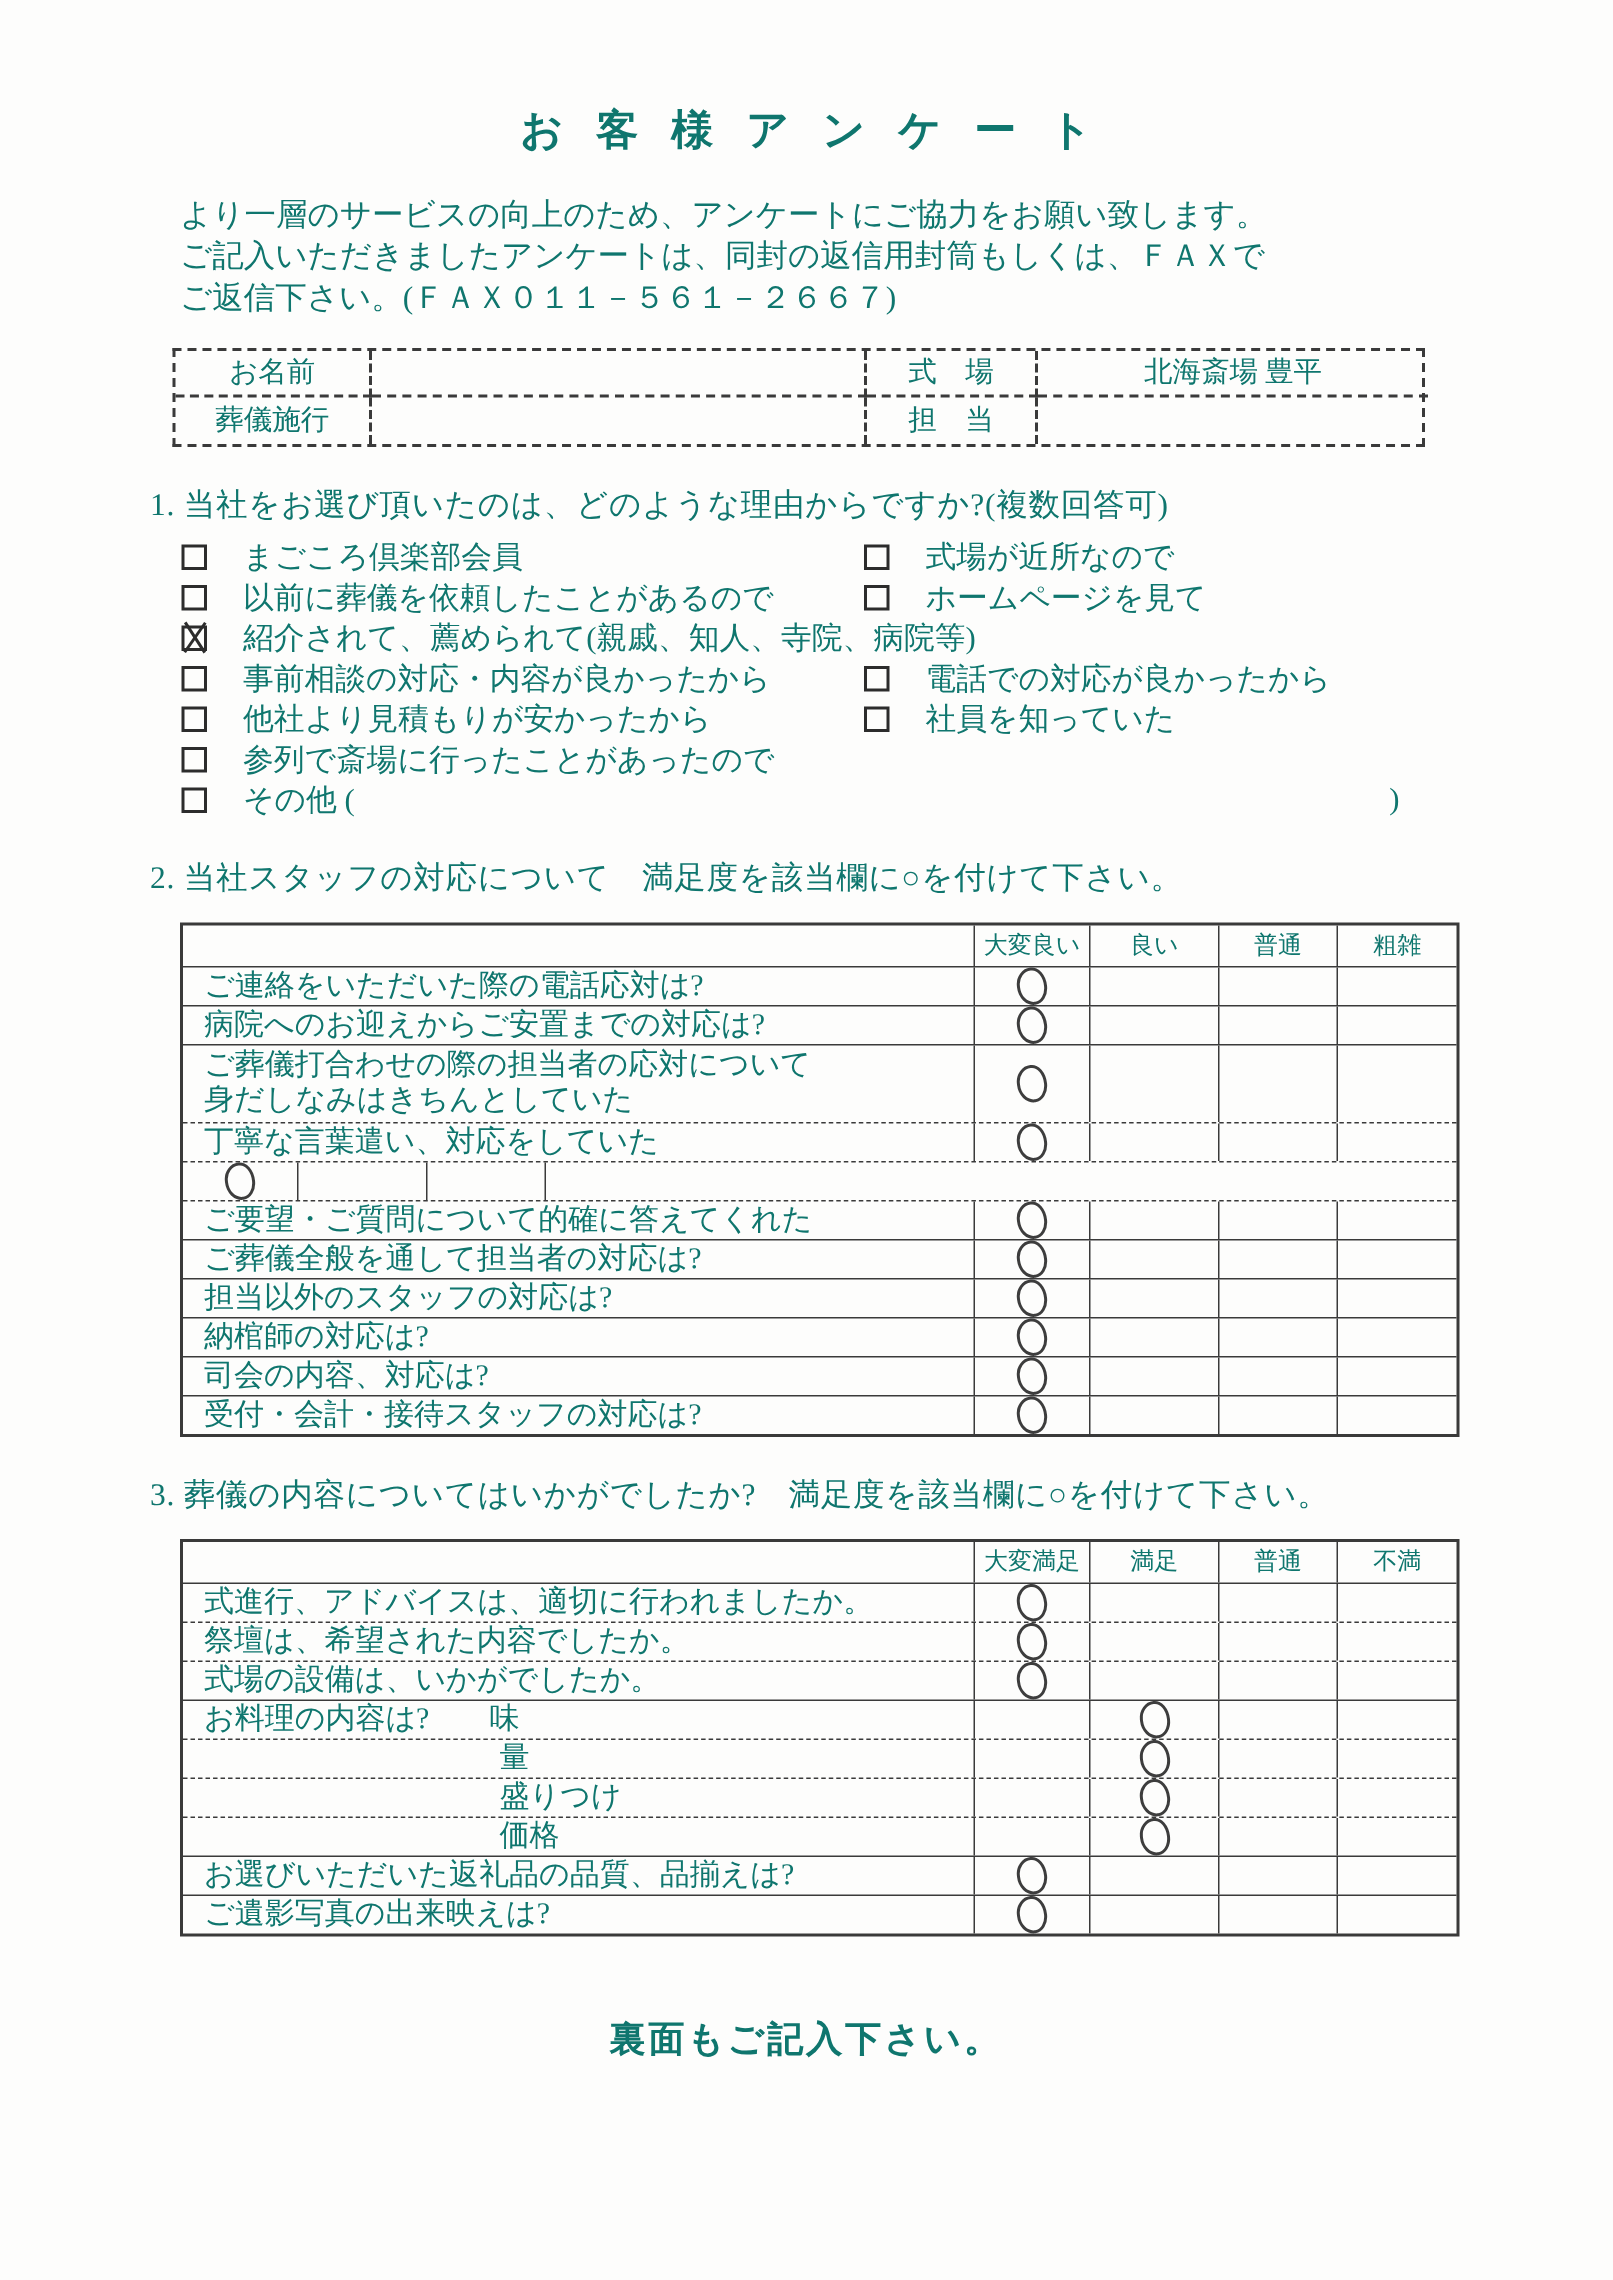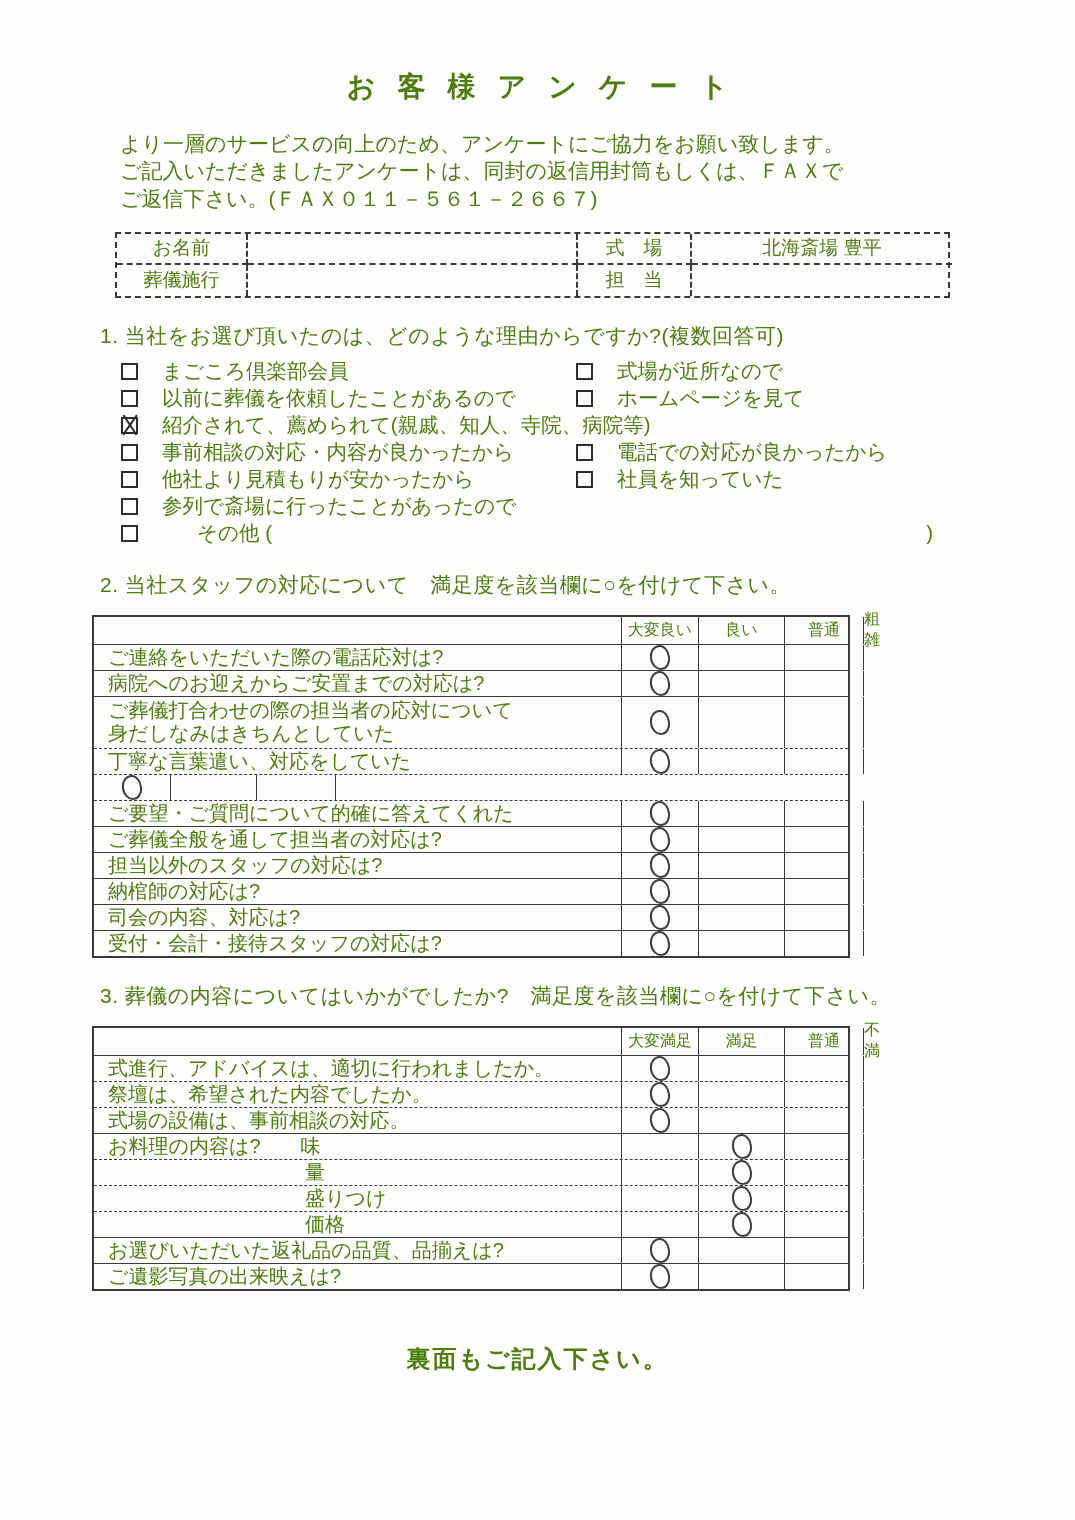--- a/index.html
+++ b/index.html
@@ -1,22 +1,22 @@
 <!DOCTYPE html>
 <html lang="ja"><head>
 <meta charset="utf-8">
 <style>
   html,body { margin:0; padding:0; background:#e8e8e8; }
   .page {
     position:relative;
     width:1075px; height:1520px;
     margin:0 auto;
     background:#fdfdfc;
-    font-family:Liberation Sans, sans-serif;
-    color:#4d7c0f;
+    font-family:Liberation Serif, serif;
+    color:#0f766e;
     overflow:hidden;
     box-sizing:border-box;
   }
   .title {
     padding-top:68px;
     text-align:center;
     font-size:28px;
     font-weight:700;
     letter-spacing:22px;
     margin-right:-22px;
@@ -51,42 +51,42 @@
   .q-heading {
     margin:24px 0 0 100px;
     font-size:21px;
     letter-spacing:0.5px;
   }
   
   .q1-options { margin:8px 0 0 121px; font-size:20.5px; }
   .q1-row { display:flex; height:27px; }
   .opt { display:flex; align-items:center; }
   .opt-left { width:455px; }
-  .opt-other { width:812px;gap:35px; }
+  .opt-other { width:812px; }
   .opt-other .spacer { flex:1; }
   .cb {
     width:17px; height:17px;
     border:2px solid #2c2c2c;
     margin-right:24px;
     position:relative;
     flex:none;
     box-sizing:border-box;
   }
   .cb.checked::before, .cb.checked::after {
     content:""; position:absolute;
     width:2px; height:24px;
     background:#2c2c2c;
     left:6px; top:-6px;
   }
   .cb.checked::before { transform:rotate(35deg); }
   .cb.checked::after  { transform:rotate(-33deg); }
   
   .tbl {
-    margin:16px 0 0 92px;
-    width:758px;
+    margin:16px 0 0 120px;
+    width:853px;
     border:2px solid #3a3a3a;
     font-size:20px;
     box-sizing:border-box;
   }
   .t-row { display:flex; height:26px; border-top:1.6px solid #3a3a3a; box-sizing:border-box; }
   .t-row.first { border-top:none; }
   .t-row.dd { border-top-style:dashed; }
   .t-row.tall { height:52px; }
   .t-label {
     flex:0 0 528px;
@@ -340,21 +340,21 @@
     <div class="t-row dd">
       <div class="t-label">祭壇は、希望された内容でしたか。</div>
       <div class="t-cell c1">
           <span class="circle-mark"></span>
         </div>
         <div class="t-cell c2"></div>
         <div class="t-cell c3"></div>
         <div class="t-cell c4"></div>
     </div>
     <div class="t-row dd">
-      <div class="t-label">式場の設備は、事前相談の対応。</div>
+      <div class="t-label">式場の設備は、いかがでしたか。</div>
       <div class="t-cell c1">
           <span class="circle-mark"></span>
         </div>
         <div class="t-cell c2"></div>
         <div class="t-cell c3"></div>
         <div class="t-cell c4"></div>
     </div>
     <div class="t-row">
       <div class="t-label">お料理の内容は?　　味</div>
       <div class="t-cell c1"></div>

